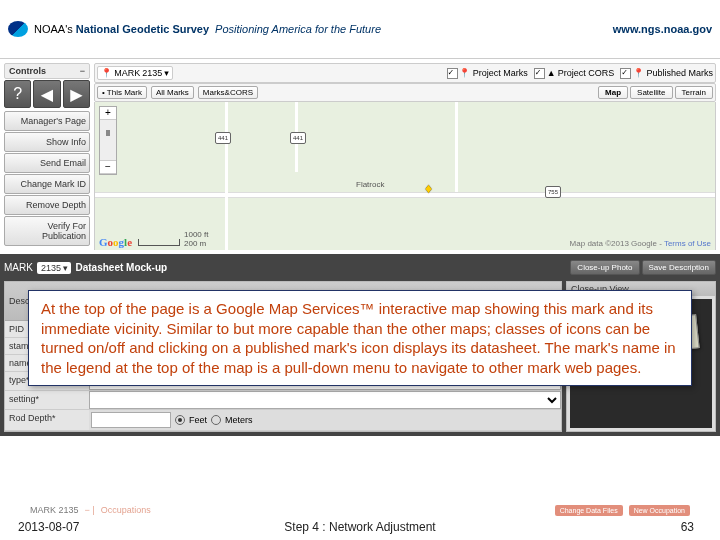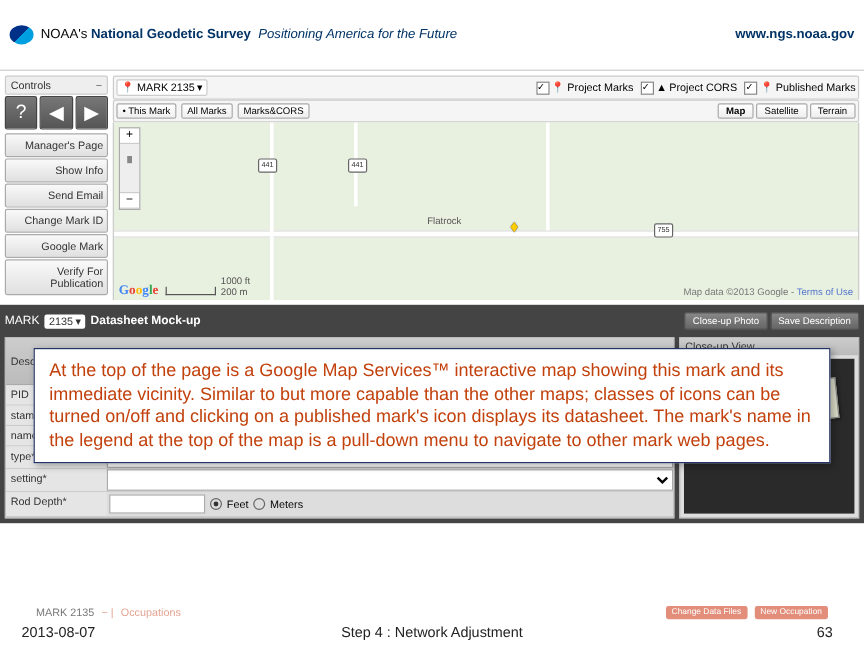--- a/index.html
+++ b/index.html
@@ -40,21 +40,21 @@
     width: 86px;
     display: flex;
     flex-direction: column;
     gap: 1px;
   }
   .sidebar-hdr {
     background: #eee;
     border: 1px solid #ccc;
     border-radius: 2px;
     padding: 2px 4px;
-    font-weight: normal;
+    font-weight: bold;
     color: #333;
     font-size: 9px;
     display: flex;
     justify-content: space-between;
   }
   .sidebar-hdr .toggle { color: #666; }
   .qrow { display: flex; gap: 2px; margin-bottom: 2px; }
   .qbtn {
     flex: 1;
     height: 26px;
@@ -284,21 +284,21 @@
     </div>
     <div class="qrow">
       <div class="qbtn">?</div>
       <div class="qbtn">◀</div>
       <div class="qbtn">▶</div>
     </div>
     <div class="sbtn">Manager's Page</div>
     <div class="sbtn">Show Info</div>
     <div class="sbtn">Send Email</div>
     <div class="sbtn">Change Mark ID</div>
-    <div class="sbtn">Google Mark</div>
+    <div class="sbtn">Remove Depth</div>
     <div class="sbtn">Verify For Publication</div>
   </div>
 
   <div class="maparea">
     <div class="maprow">
       <div class="markbox">
         <span class="pin">📍</span>
         <span>MARK</span>
         <span>2135</span>
         <span>▾</span>

